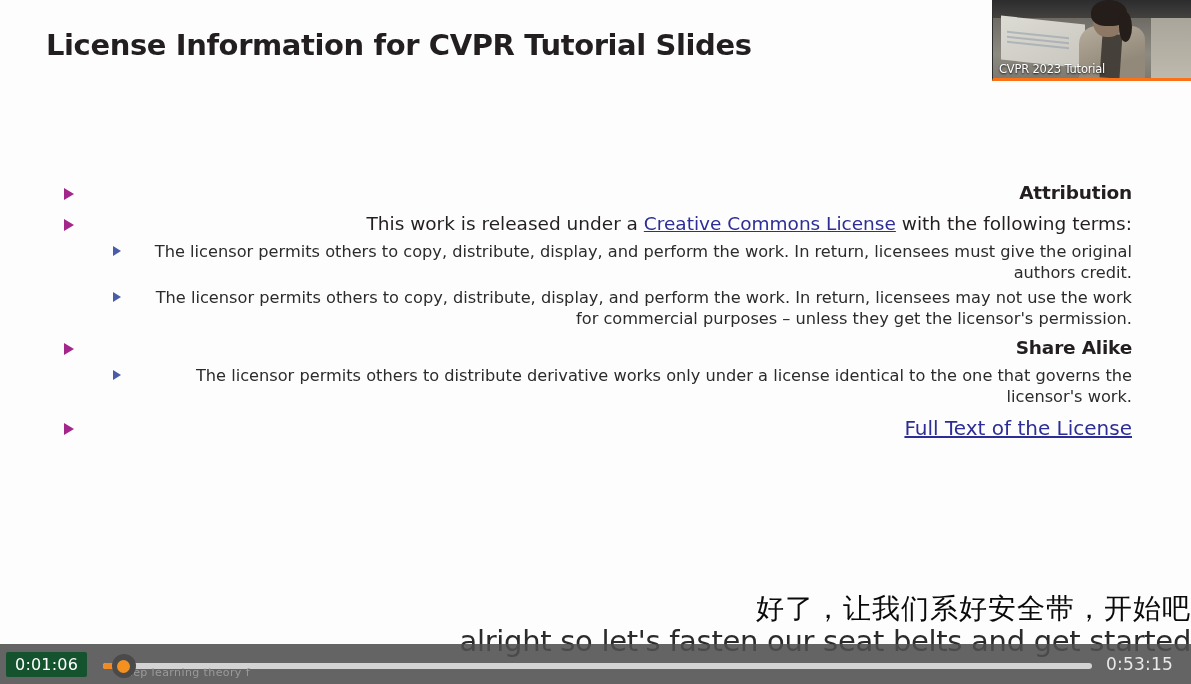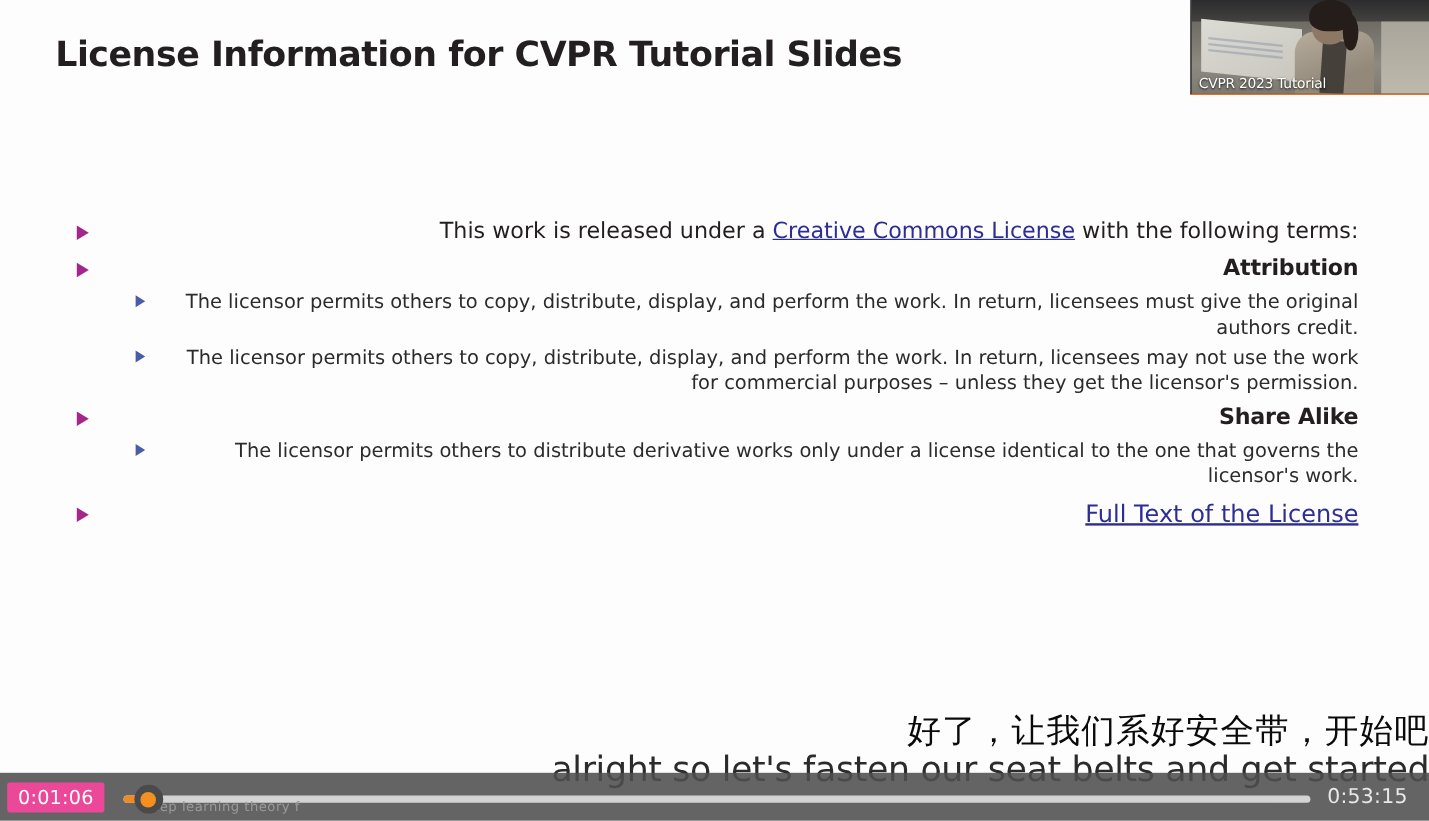--- a/index.html
+++ b/index.html
@@ -106,21 +106,21 @@
   
   #pip {
     position: absolute;
     right: 0;
     top: 0;
     width: 198px;
     height: 78px;
     overflow: hidden;
     background: #5b5a56;
     border-left: 1px solid #2d2d2d;
-    border-bottom: 1px solid #f97316;
+    border-bottom: 3px solid #f97316;
   }
   #pip .ceiling {
     position: absolute; left:0; top:0; width:100%; height:18px;
     background: linear-gradient(180deg,#2c2c2e 0%, #43423f 100%);
   }
   #pip .wall {
     position: absolute; left:0; top:18px; width:100%; height:60px;
     background: linear-gradient(180deg,#6d6b64 0%, #8d8a81 60%, #7d7a72 100%);
   }
   #pip .projection {
@@ -213,21 +213,21 @@
     width: 1191px;
     height: 40px;
     background: rgba(78,78,78,0.88);
     display: flex;
     align-items: center;
   }
   #time-current {
     flex: 0 0 auto;
     margin-left: 6px;
     padding: 3px 9px;
-    background: #ec4899;
+    background: #14532d;
     color: #ffffff;
     font-family: "DejaVu Sans", sans-serif;
     font-size: 16px;
     letter-spacing: 0.2px;
     border-radius: 2px;
     z-index: 3;
   }
   #scrub-area {
     position: relative;
     flex: 1 1 auto;
@@ -309,25 +309,25 @@
 
 <div id="player">
 
   <div id="slide" style="background: rgb(253, 253, 253);">
 
     <div id="slide-title">License Information for CVPR Tutorial Slides</div>
 
     <div id="bullet-list">
 
       <div class="lvl1">
+        <span class="tri" style="border-left-color: rgb(163, 38, 138);"></span><span class="lvl1-strong">Attribution</span>
+      </div>
+
+      <div class="lvl1">
         <span class="tri" style="border-left-color: rgb(163, 38, 138);"></span><span>This work is released under a </span><span class="slide-link" style="color: rgb(45, 45, 150);">Creative Commons License</span><span> with the following terms:</span>
-      </div>
-
-      <div class="lvl1">
-        <span class="tri" style="border-left-color: rgb(163, 38, 138);"></span><span class="lvl1-strong">Attribution</span>
       </div>
       <div class="lvl2">
         <span class="tri" style="border-left-color: rgb(74, 91, 168);"></span><span>The licensor permits others to copy, distribute, display, and perform the work. In return, licensees must give the original authors credit.</span>
       </div>
 
       <div class="lvl2">
         <span class="tri" style="border-left-color: rgb(74, 91, 168);"></span><span>The licensor permits others to copy, distribute, display, and perform the work. In return, licensees may not use the work for commercial purposes – unless they get the licensor's permission.</span>
       </div>
 
       <div class="lvl1">

